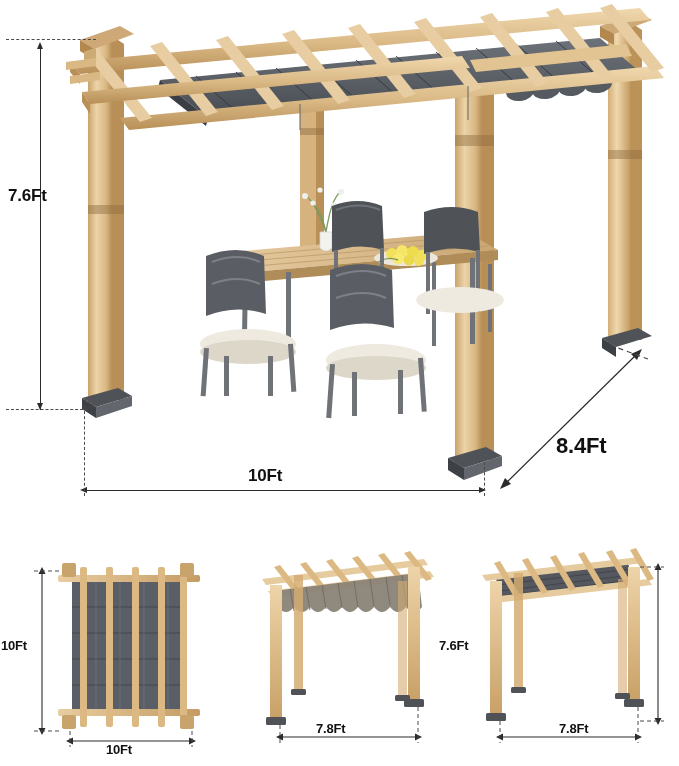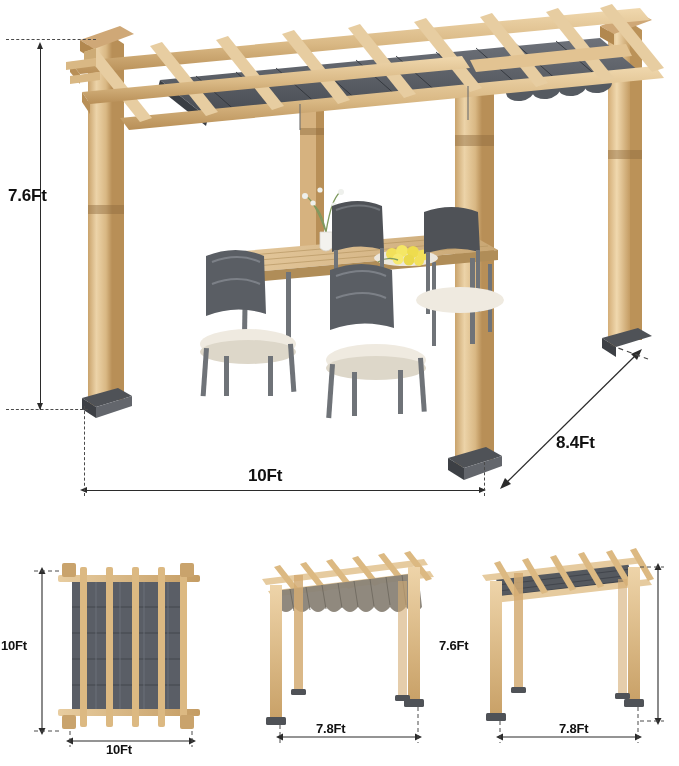--- a/index.html
+++ b/index.html
@@ -73,21 +73,21 @@
   
   .thumb {
     position: absolute;
     top: 545px;
     height: 215px;
   }
   .thumb svg { display: block; }
 
   .label-main-height { left: 8px; top: 186px; font-size: 17px; }
   .label-main-width  { left: 248px; top: 466px; font-size: 17px; }
-  .label-main-depth  { left: 556px; top: 433px; font-size: 17px; }
+  .label-main-depth  { left: 556px; top: 433px; font-size: 22px; }
 
   .label-t1-left { left: 1px; top: 638px; font-size: 13px; }
   .label-t1-bot  { left: 106px; top: 742px; font-size: 13px; }
   .label-t2-bot  { left: 316px; top: 721px; font-size: 13px; }
   .label-t3-right{ left: 439px; top: 638px; font-size: 13px; }
   .label-t3-bot  { left: 559px; top: 721px; font-size: 13px; }
 </style>
 </head>
 <body>
 

